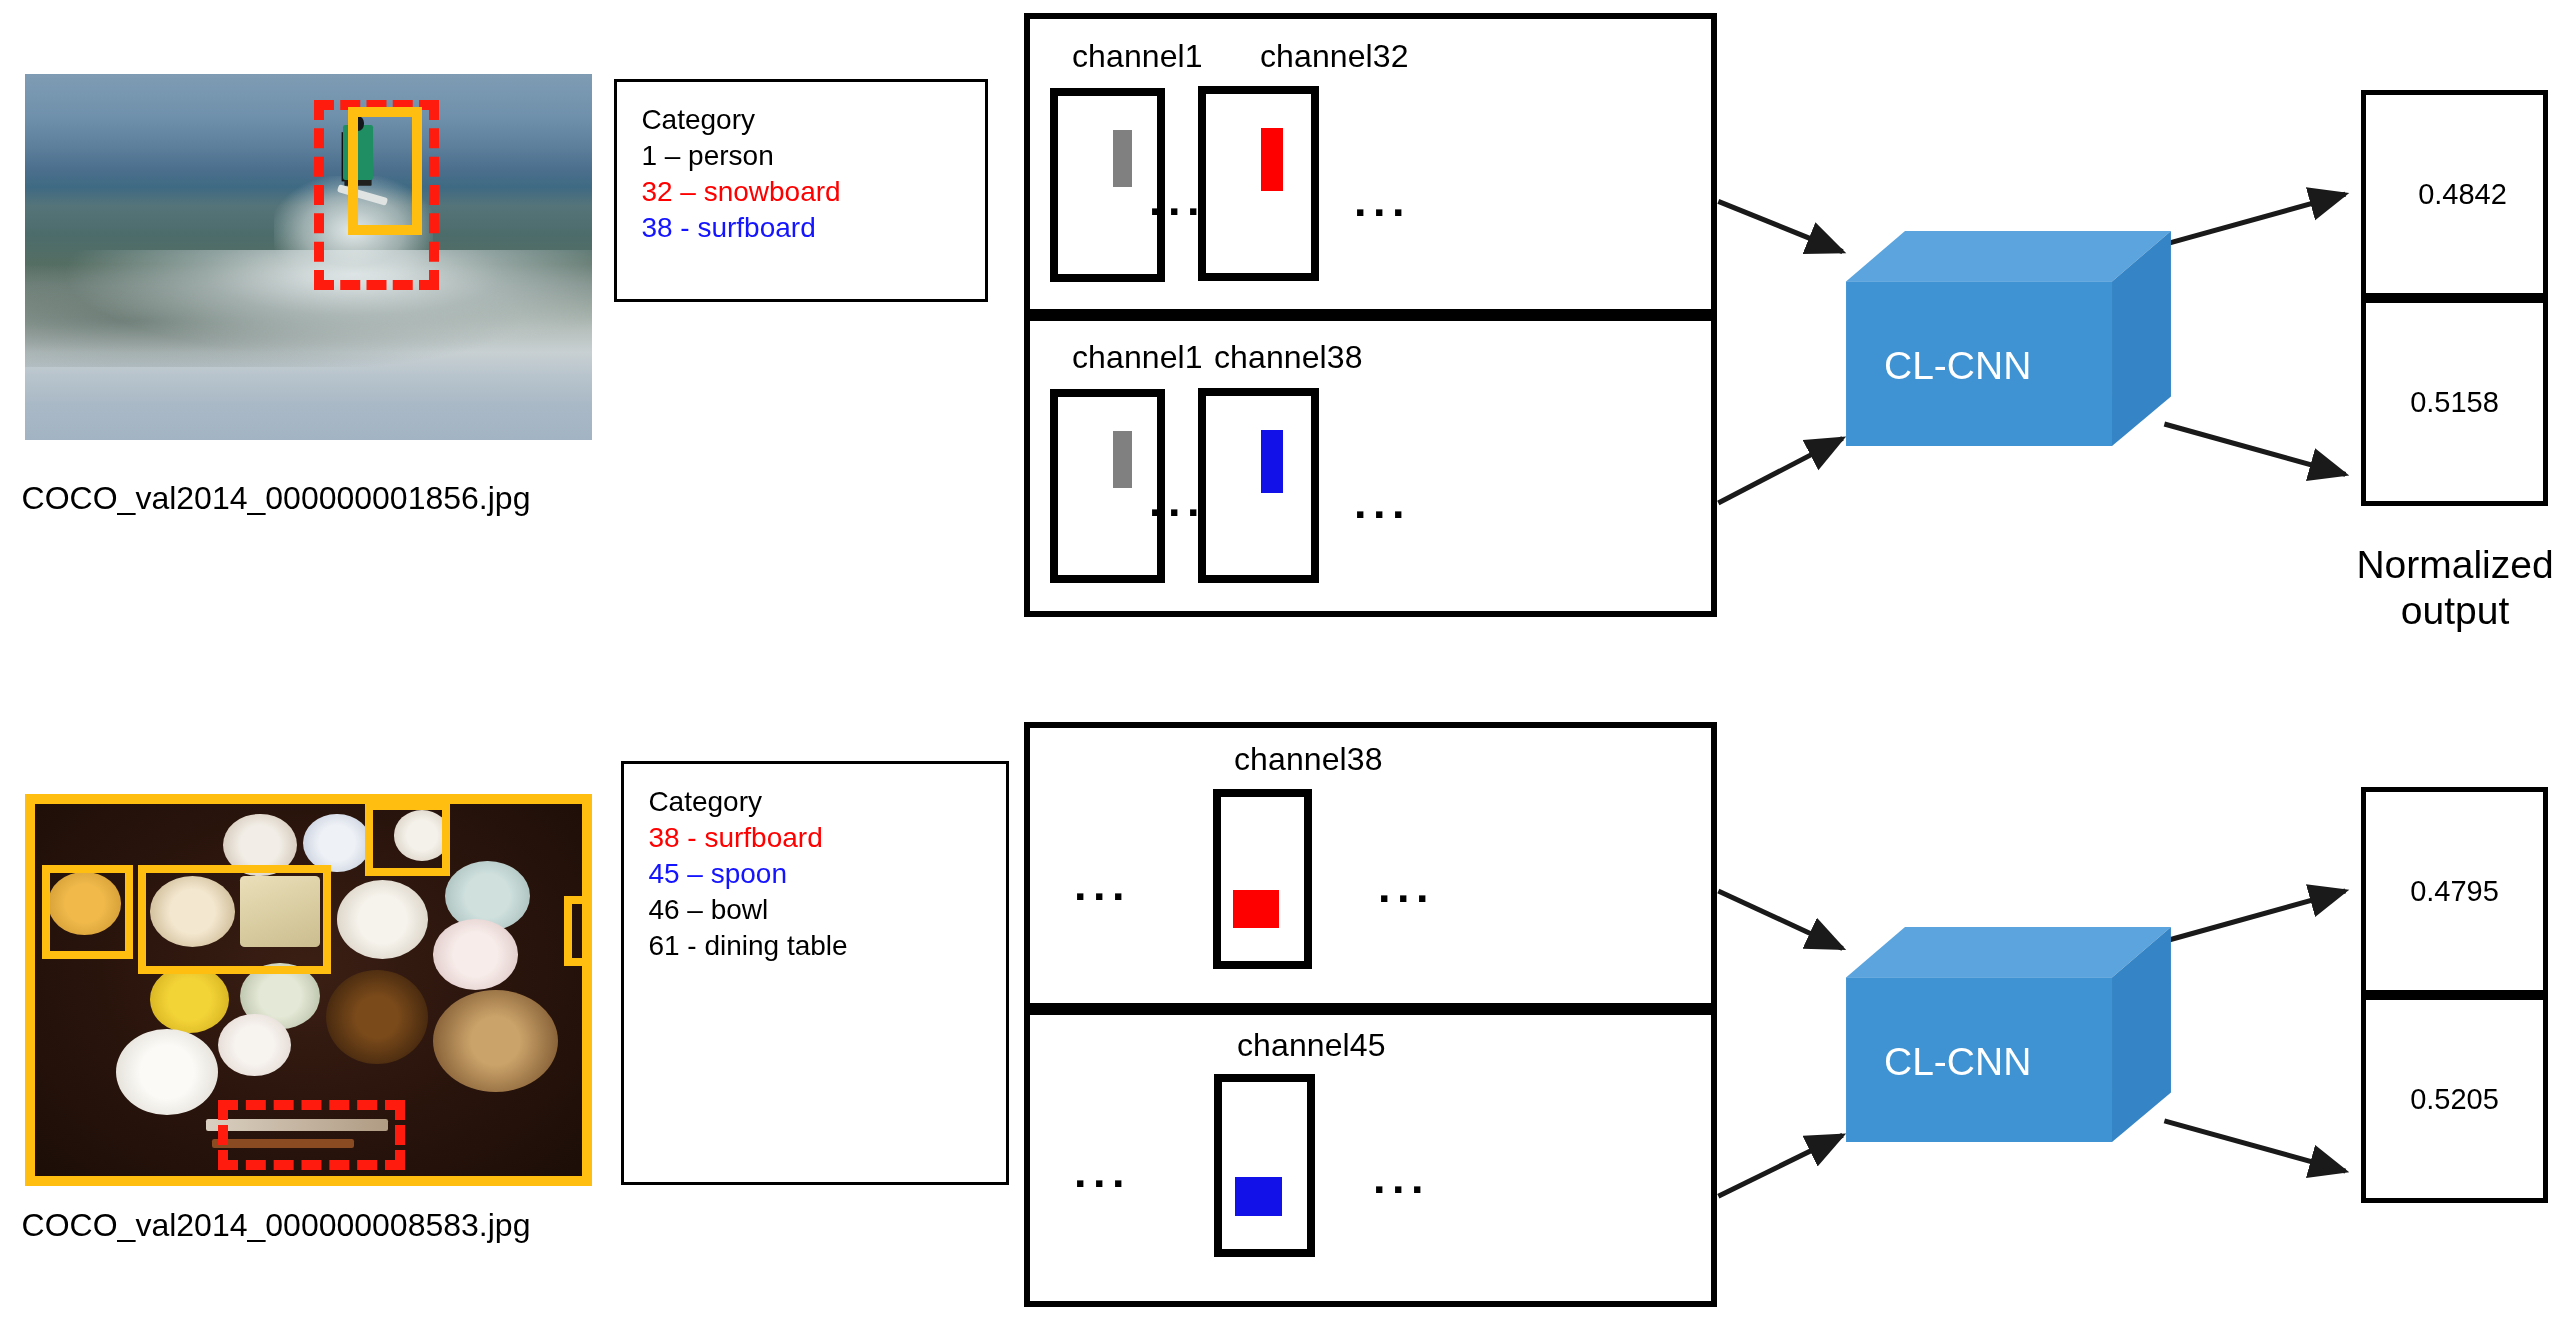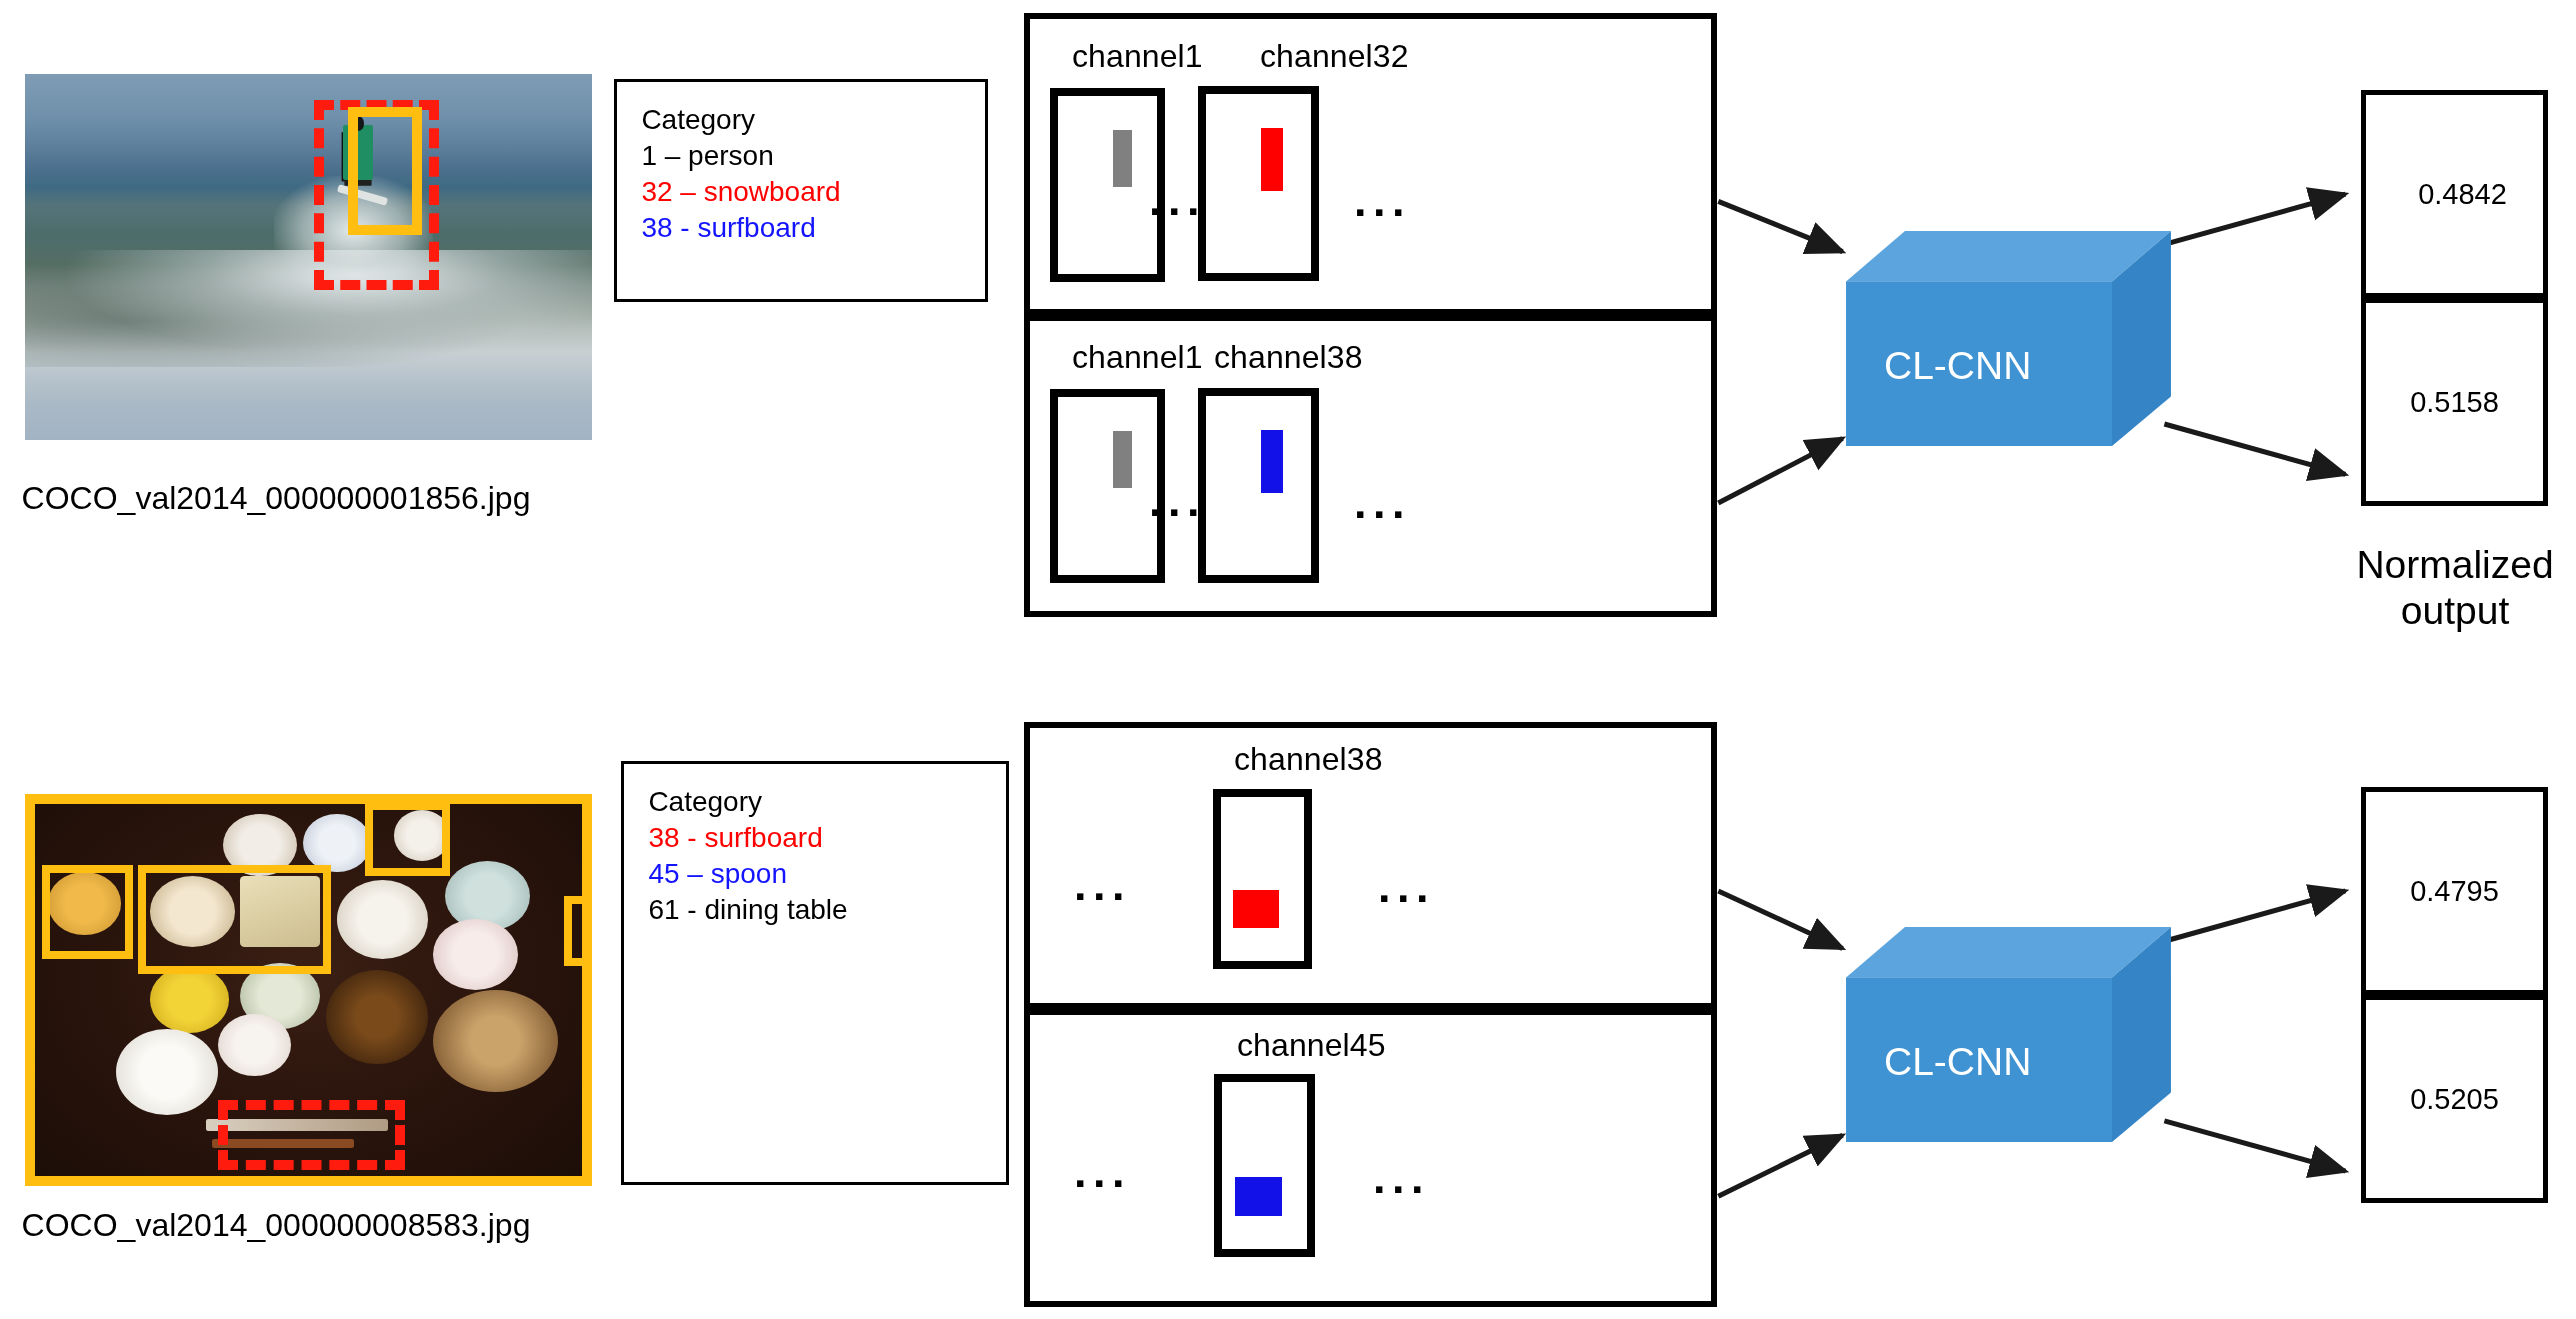--- a/index.html
+++ b/index.html
@@ -201,20 +201,21 @@
   <div class="bbox bbox-solid-yellow-thin" style="left:60%;top:2%;width:15%;height:19%;"></div>
   <div class="bbox bbox-solid-yellow-thin" style="left:95%;top:26%;width:9%;height:18%;"></div>
   <div class="bbox bbox-dashed-red" style="left:34%;top:78%;width:33%;height:18%;"></div>
 </div>
 <div class="filename" style="left:21.6px;top:1207px;">COCO_val2014_000000008583.jpg</div>
 
 <div class="catbox" style="left:621px;top:761px;width:388px;height:424px;">
   <div class="row c-black">Category</div>
   <div class="row c-red">38 - surfboard</div>
   <div class="row c-blue">45 – spoon</div>
+  <div class="row c-black">46 – bowl</div>
   <div class="row c-black">61 - dining  table</div>
 </div>
 
 <div class="panel panel-thick" style="left:1024px;top:722px;width:693px;height:287px;">
 </div>
 <div class="cap" style="left:1234px;top:743px;">channel38</div>
 <div class="chanbox" style="left:1213px;top:789px;width:99px;height:180px;">
   <div class="blob blob-red" style="left:15%;top:57%;width:55%;height:23%;"></div>
 </div>
 <div class="ellipsis" style="left:1074px;top:862px;">...</div>

